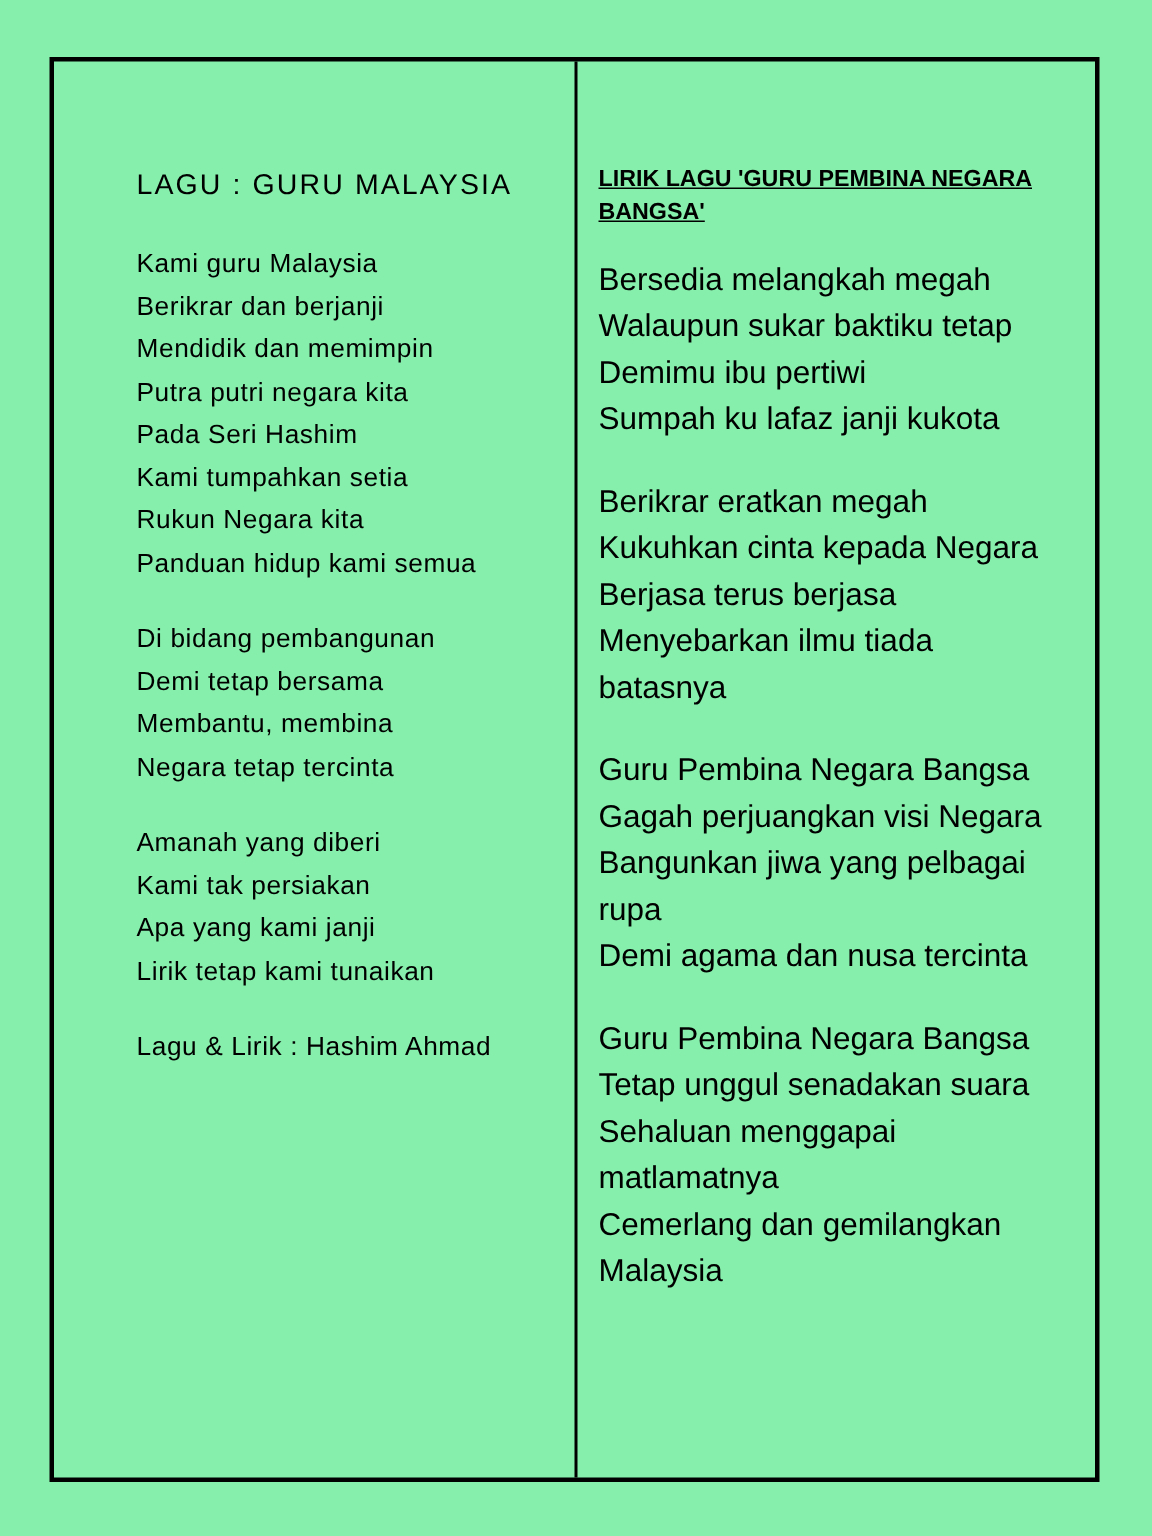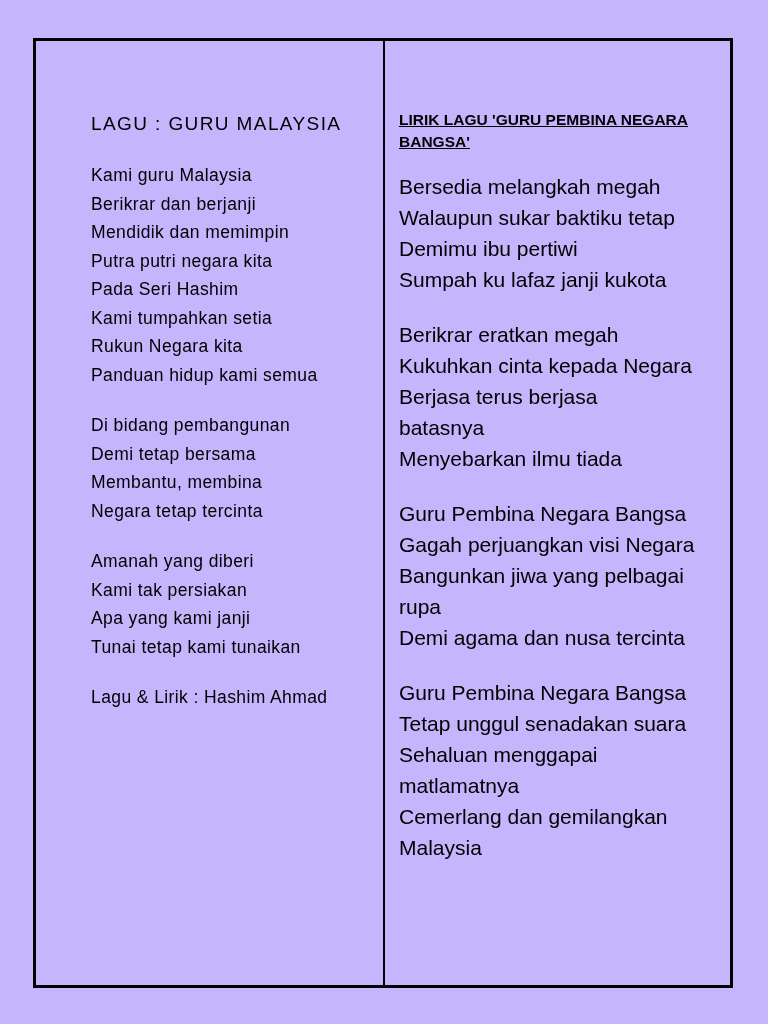--- a/index.html
+++ b/index.html
@@ -14,21 +14,21 @@
     color: #000000;
     overflow: hidden;
   }
 
   .page {
     position: absolute;
     left: 0;
     top: 0;
     width: 768px;
     height: 1024px;
-    background: #c4b5fd;
+    background: #86efac;
   }
 
   
   .doc-frame {
     position: absolute;
     left: 33px;
     top: 38px;
     width: 700px;
     height: 950px;
     border: 3px solid #000000;
@@ -135,21 +135,21 @@
           <div class="left-line">Di bidang pembangunan</div>
           <div class="left-line">Demi tetap bersama</div>
           <div class="left-line">Membantu, membina</div>
           <div class="left-line">Negara tetap tercinta</div>
         </div>
 
         <div class="left-stanza">
           <div class="left-line">Amanah yang diberi</div>
           <div class="left-line">Kami tak persiakan</div>
           <div class="left-line">Apa yang kami janji</div>
-          <div class="left-line">Tunai tetap kami tunaikan</div>
+          <div class="left-line">Lirik tetap kami tunaikan</div>
         </div>
 
         <div class="left-credit">Lagu &amp; Lirik : Hashim Ahmad</div>
       </div>
     </div>
 
     <div class="col-right">
       <div class="right-inner">
         <div class="right-title">LIRIK LAGU 'GURU PEMBINA NEGARA BANGSA'</div>
 
@@ -157,22 +157,22 @@
           <div class="right-line">Bersedia melangkah megah</div>
           <div class="right-line">Walaupun sukar baktiku tetap</div>
           <div class="right-line">Demimu ibu pertiwi</div>
           <div class="right-line">Sumpah ku lafaz janji kukota</div>
         </div>
 
         <div class="right-stanza">
           <div class="right-line">Berikrar eratkan megah</div>
           <div class="right-line">Kukuhkan cinta kepada Negara</div>
           <div class="right-line">Berjasa terus berjasa</div>
+          <div class="right-line">Menyebarkan ilmu tiada</div>
           <div class="right-line">batasnya</div>
-          <div class="right-line">Menyebarkan ilmu tiada</div>
         </div>
 
         <div class="right-stanza">
           <div class="right-line">Guru Pembina Negara Bangsa</div>
           <div class="right-line">Gagah perjuangkan visi Negara</div>
           <div class="right-line">Bangunkan jiwa yang pelbagai</div>
           <div class="right-line">rupa</div>
           <div class="right-line">Demi agama dan nusa tercinta</div>
         </div>
 

